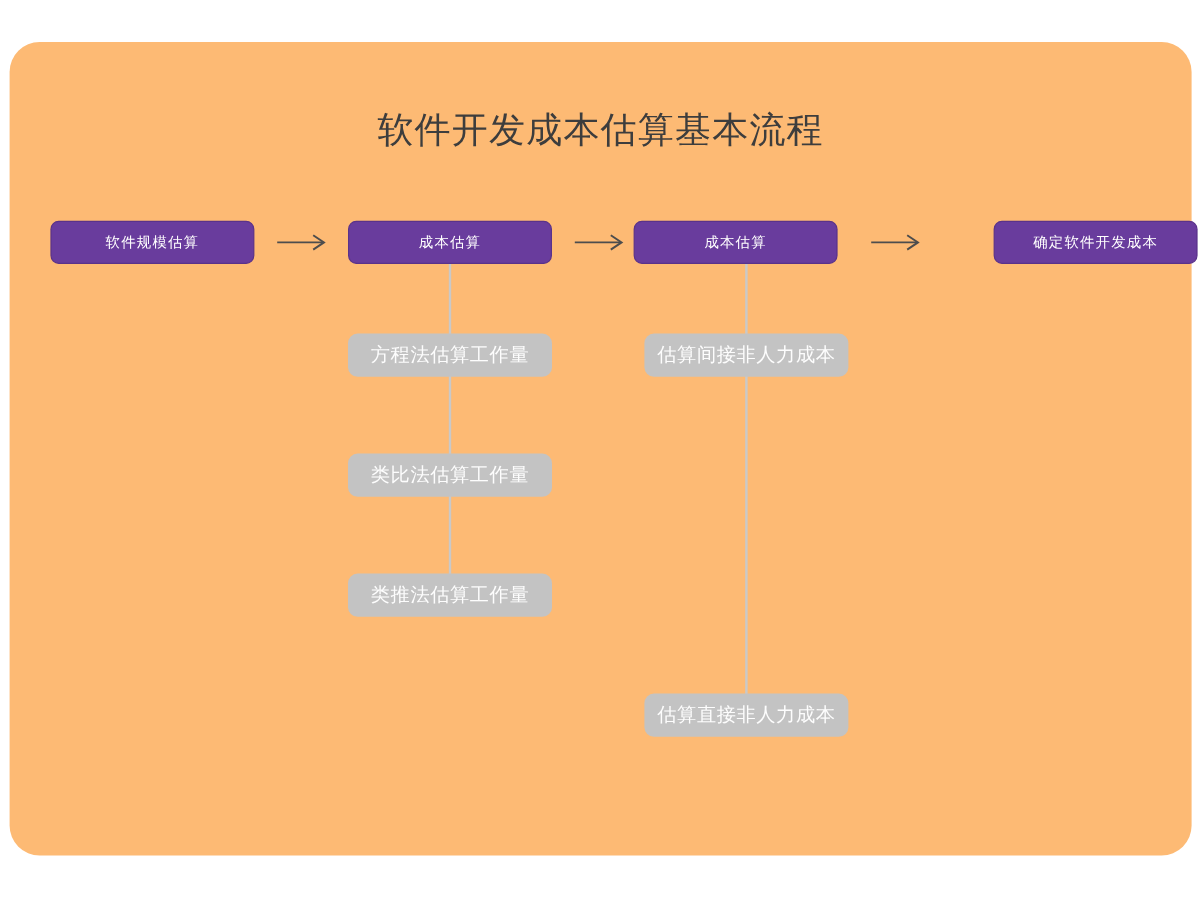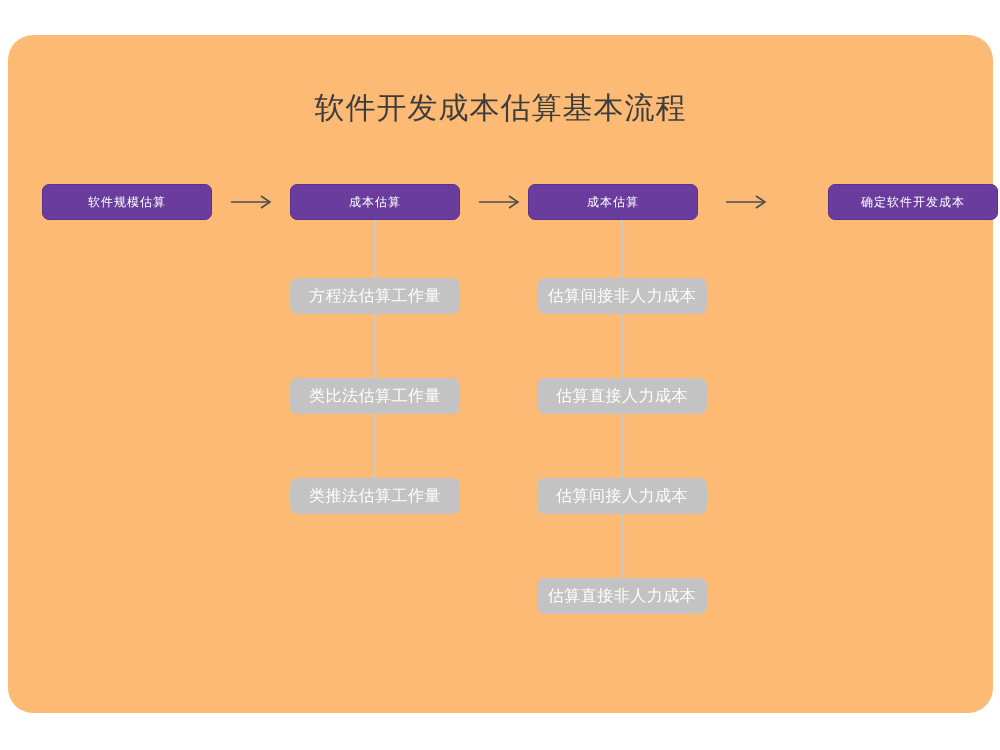--- a/index.html
+++ b/index.html
@@ -118,18 +118,16 @@
       </svg>
     </div>
 
     <div class="stage stage-row stage-4">确定软件开发成本</div>
 
     <div class="substep sub-left sub-row-1">方程法估算工作量</div>
     <div class="substep sub-left sub-row-2">类比法估算工作量</div>
     <div class="substep sub-right sub-row-1">估算间接非人力成本</div>
 
     <div class="substep sub-left sub-row-3">类推法估算工作量</div>
-    <div class="substep sub-right sub-row-2">估算直接人力成本</div>
-    <div class="substep sub-right sub-row-3">估算间接人力成本</div>
     <div class="substep sub-right sub-row-4">估算直接非人力成本</div>
 
   </div>
 </div>
 
 </body></html>

